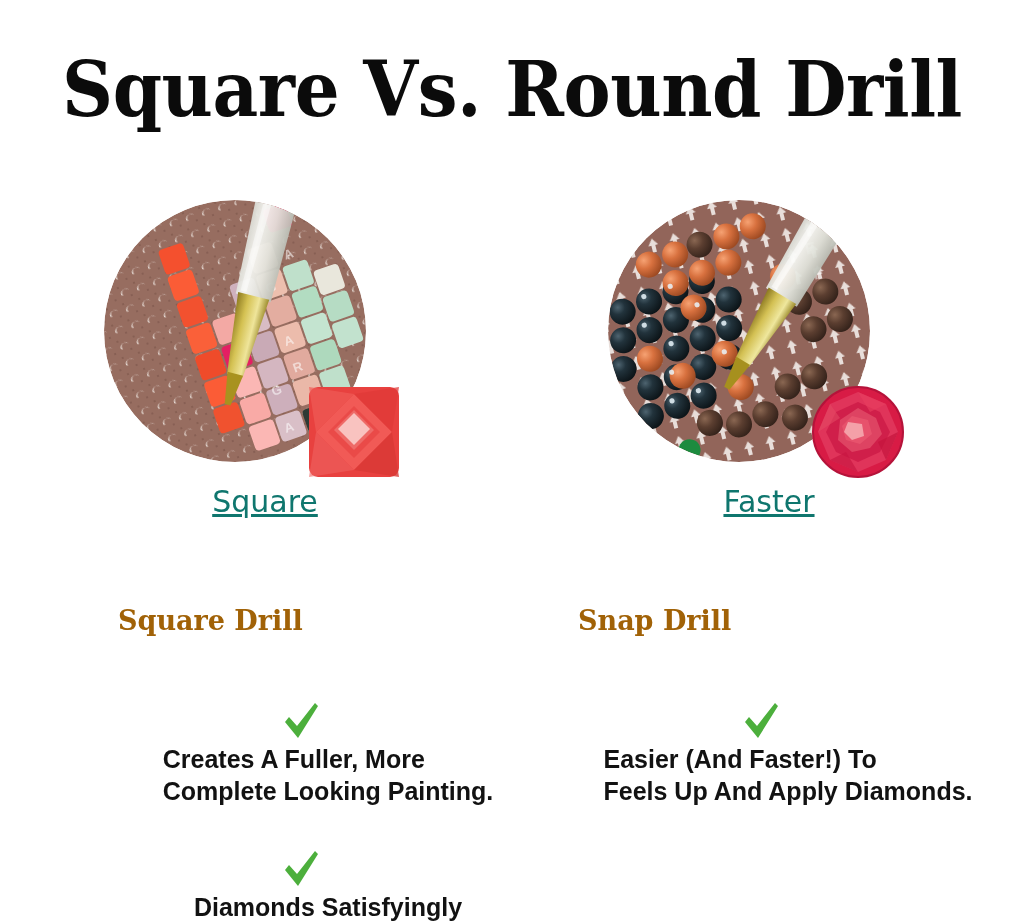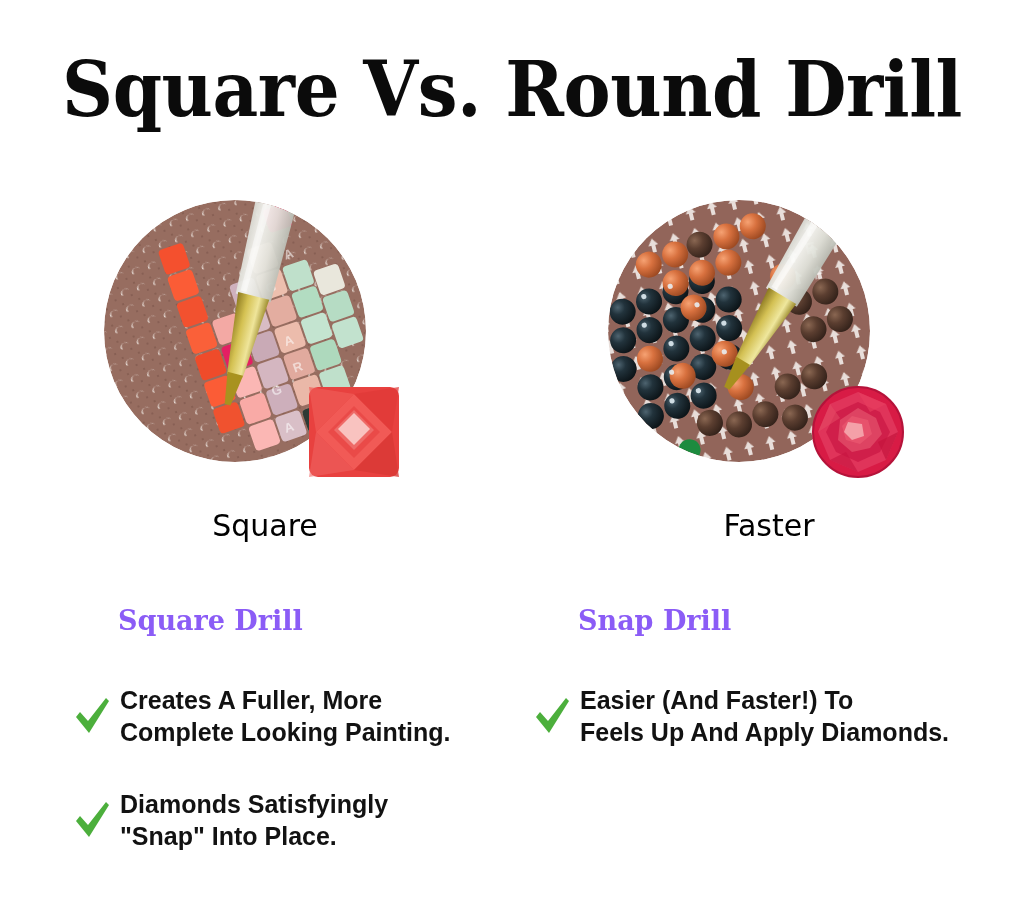--- a/index.html
+++ b/index.html
@@ -68,60 +68,62 @@
     left: 208px;
     top: 190px;
     width: 92px;
     height: 92px;
   }
   .gem svg { display: block; }
 
   
   .caption {
     position: absolute;
-    top: 507px;
+    top: 483px;
     width: 330px;
     text-align: center;
     font-family: "DejaVu Sans", "Liberation Sans", sans-serif;
     font-weight: 400;
     font-size: 30px;
     line-height: 38px;
-    color: #000000;
+    color: #0f766e;
+    text-decoration: underline;
   }
   .caption-square { left: 100px; }
   .caption-round  { left: 604px; }
 
   
   .column {
     position: absolute;
     top: 604px;
     width: 420px;
   }
   .column-left  { left: 118px; }
   .column-right { left: 578px; }
 
   .column-heading {
     font-family: "DejaVu Serif", "Liberation Serif", serif;
     font-weight: 700;
     font-size: 27px;
     line-height: 34px;
-    color: #8b5cf6;
-    margin: 0 0 46px 0;
+    color: #a16207;
+    margin: 0 0 61px 0;
     white-space: nowrap;
   }
 
   .bullet-list {
     list-style: none;
     margin: 0;
     padding: 0;
   }
   .bullet {
     display: flex;
     align-items: center;
     margin-bottom: 40px;
+    flex-direction: column;
   }
   .bullet:last-child { margin-bottom: 0; }
 
   .check-icon {
     flex: 0 0 auto;
     width: 40px;
     height: 44px;
     margin-left: -46px;
     margin-right: 8px;
     display: flex;

